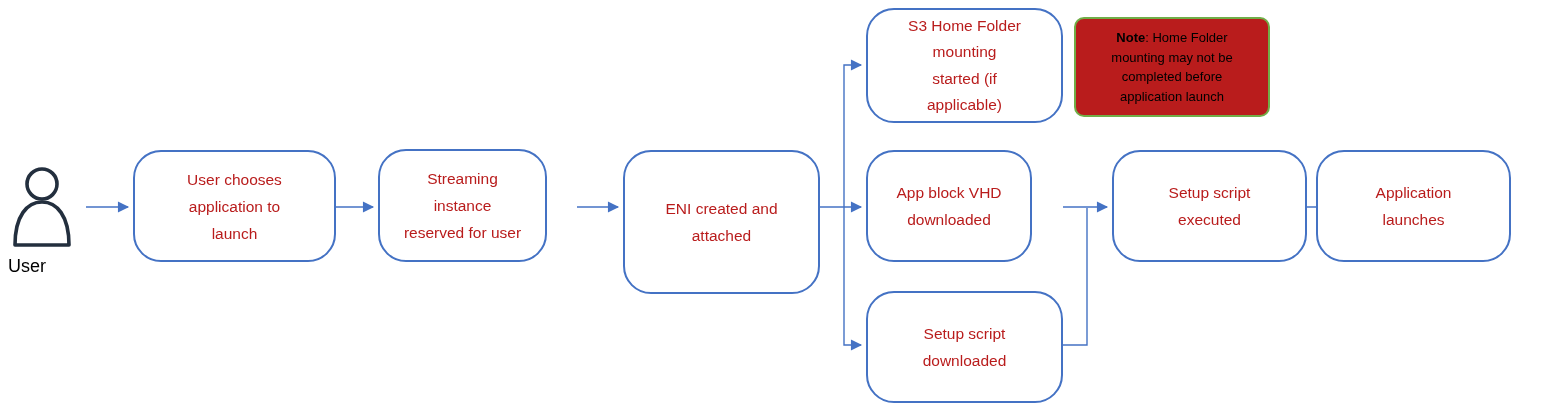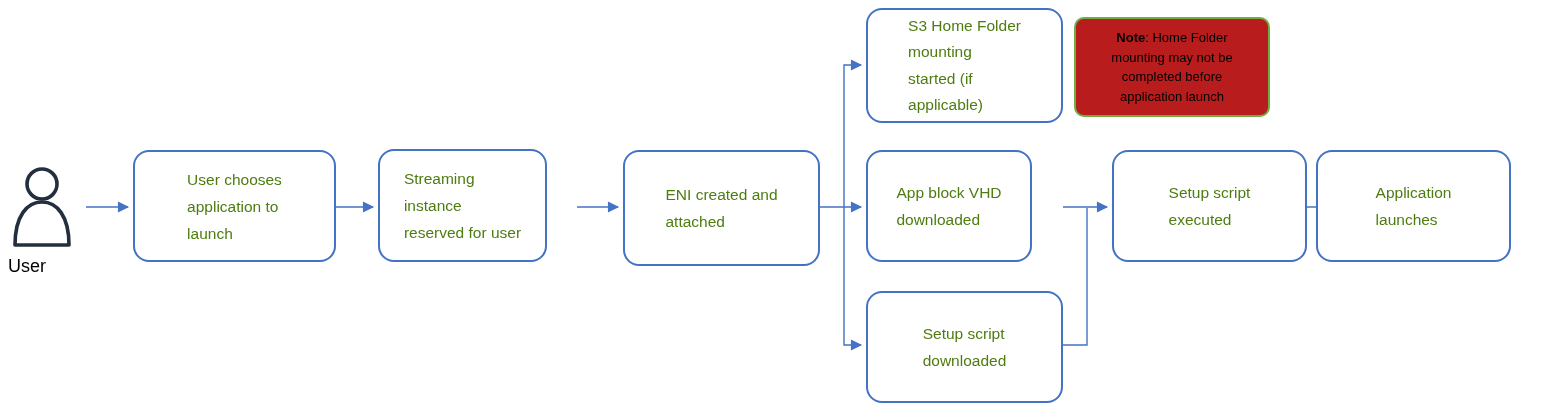--- a/index.html
+++ b/index.html
@@ -18,26 +18,27 @@
   .connectors {
     position: absolute;
     left: 0;
     top: 0;
     pointer-events: none;
   }
   .node {
     position: absolute;
     box-sizing: border-box;
     border: 2px solid #4472C4;
-    border-radius: 16px;
+    border-radius: 28px;
     background: #ffffff;
     display: flex;
     align-items: center;
     justify-content: center;
-    color: #4d7c0f;
+    text-align: center;
+    color: #b91c1c;
     font-size: 15.5px;
     line-height: 27px;
   }
   .node .node-label {
     white-space: pre-line;
   }
   .node-s3 {
     line-height: 26.5px;
   }
   .note {
@@ -109,21 +110,21 @@
 application to
 launch</span>
   </div>
 
   <div class="node" style="left:378px; top:149px; width:169px; height:113px;">
     <span class="node-label">Streaming
 instance
 reserved for user</span>
   </div>
 
-  <div class="node" style="left:623px; top:150px; width:197px; height:116px;">
+  <div class="node" style="left:623px; top:150px; width:197px; height:144px;">
     <span class="node-label">ENI created and
 attached</span>
   </div>
 
   <div class="node node-s3" style="left:866px; top:8px; width:197px; height:115px;">
     <span class="node-label">S3 Home Folder
 mounting
 started (if
 applicable)</span>
   </div>

